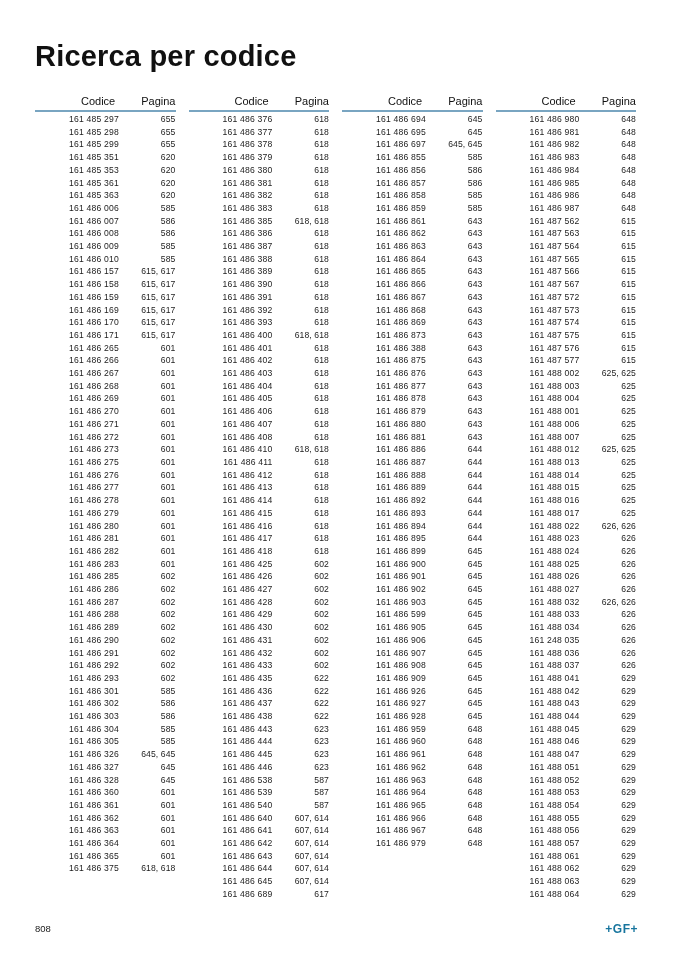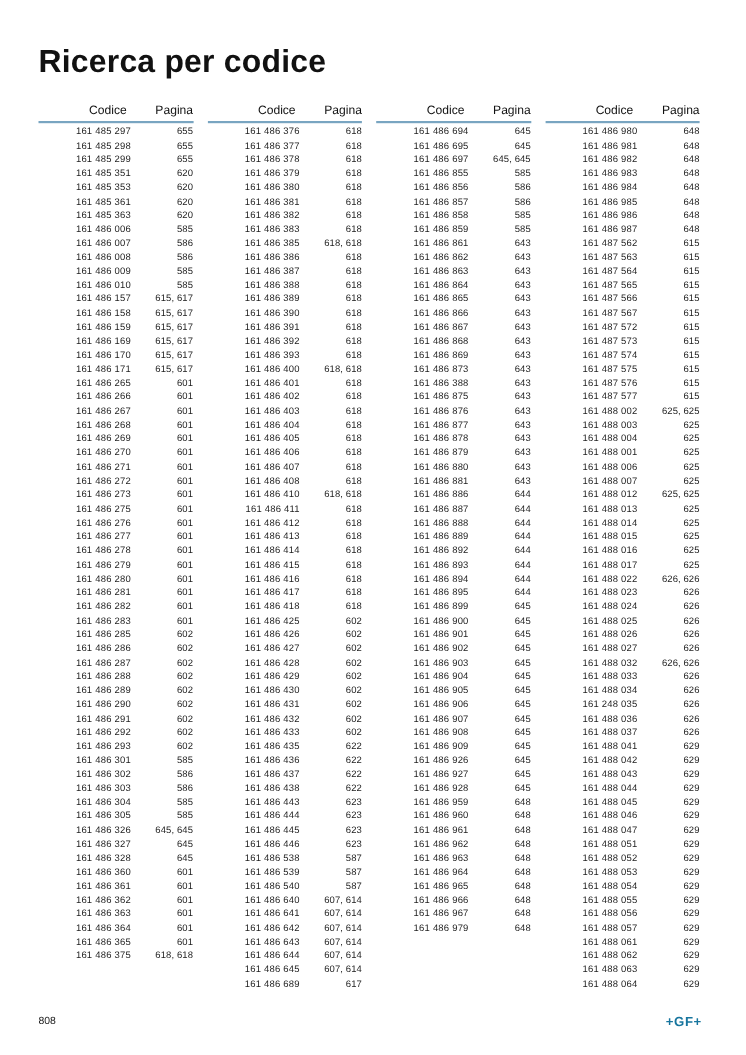--- a/index.html
+++ b/index.html
@@ -710,21 +710,21 @@
         </div>
         <div class="row">
           <span class="code">161 486 902</span>
           <span class="page">645</span>
         </div>
         <div class="row">
           <span class="code">161 486 903</span>
           <span class="page">645</span>
         </div>
         <div class="row">
-          <span class="code">161 486 904</span>
+          <span class="code">161 486 599</span>
           <span class="page">645</span>
         </div>
         <div class="row">
           <span class="code">161 486 905</span>
           <span class="page">645</span>
         </div>
         <div class="row">
           <span class="code">161 486 906</span>
           <span class="page">645</span>
         </div>

